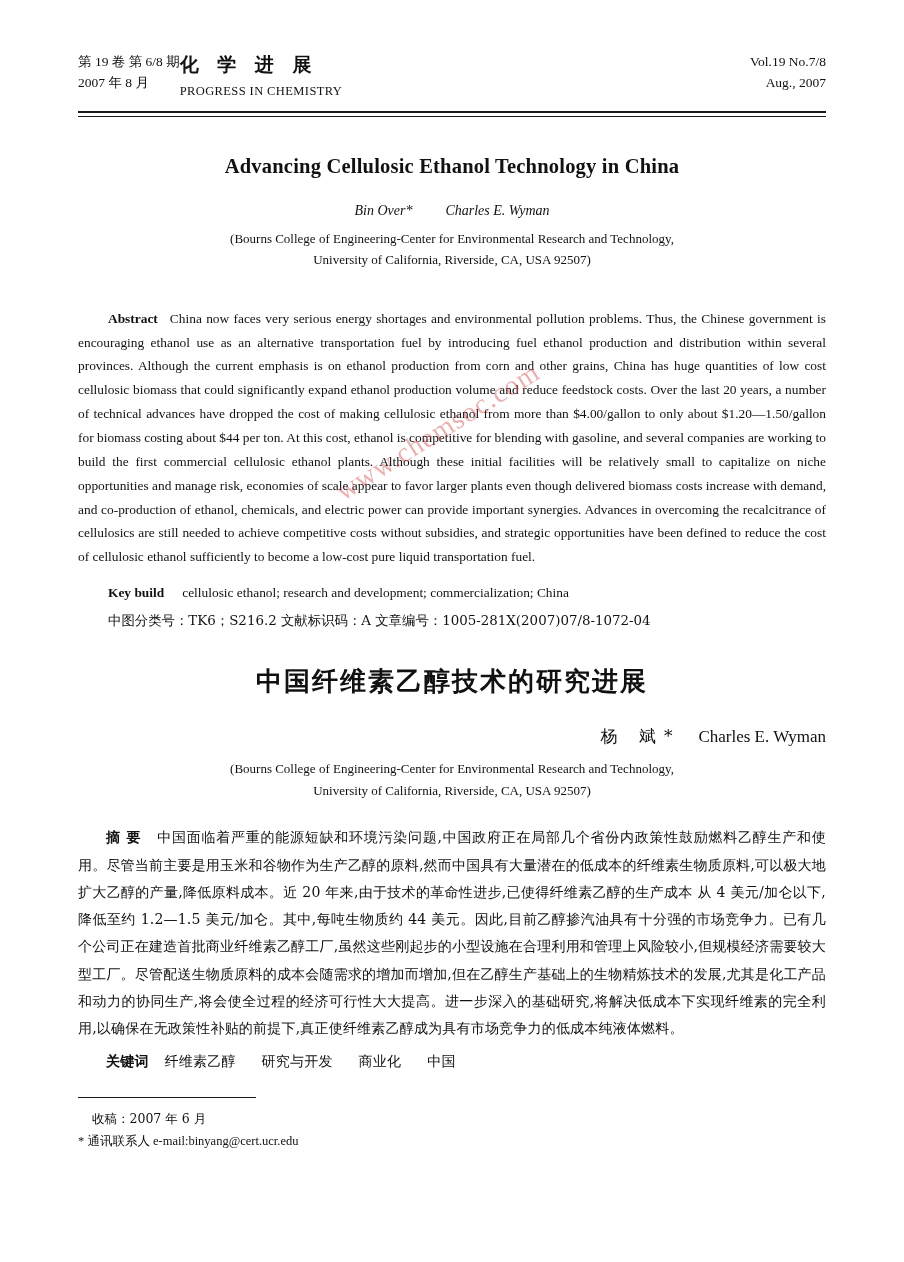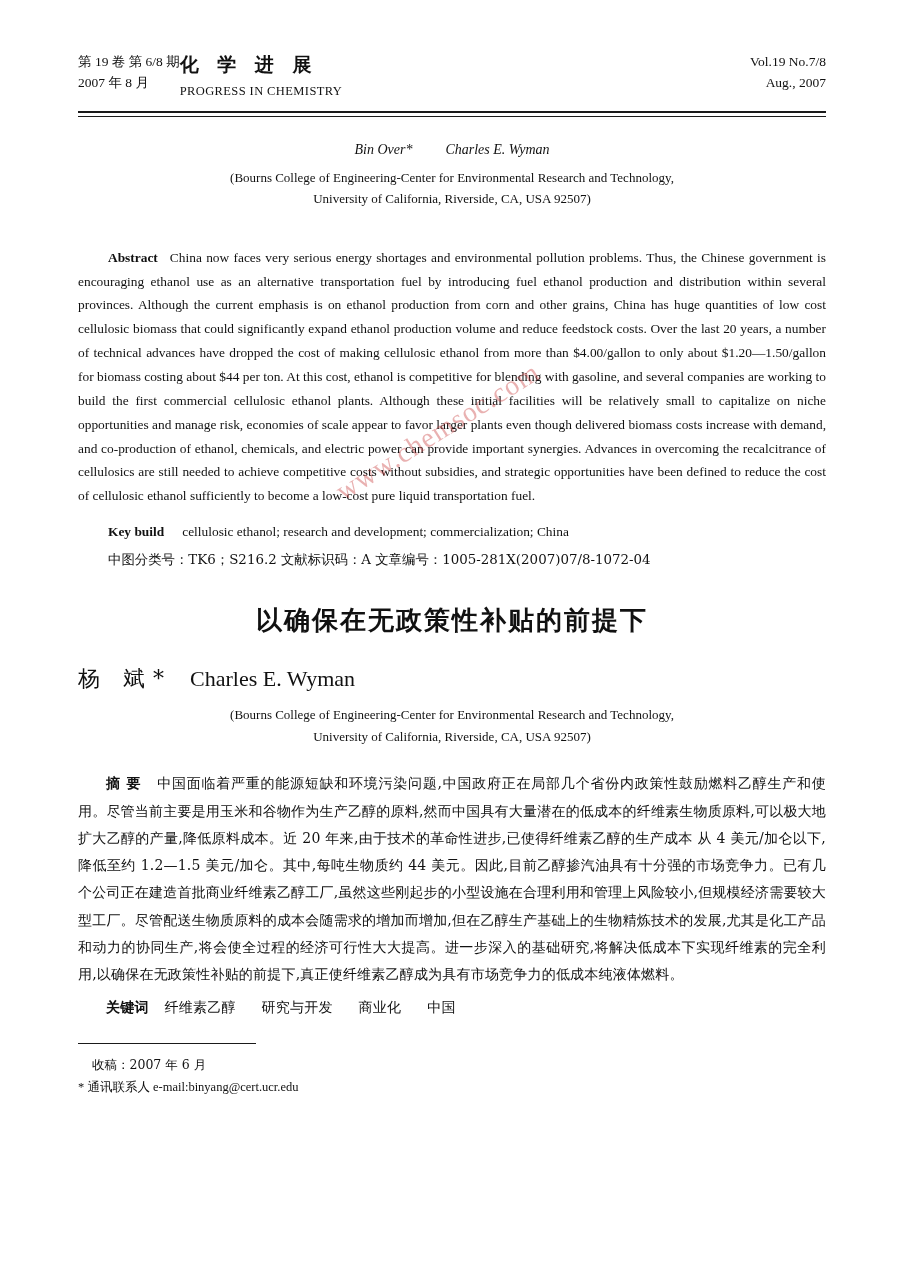--- a/index.html
+++ b/index.html
@@ -119,23 +119,23 @@
   
   .cn-title {
     text-align: center;
     font-size: 26px;
     font-weight: bold;
     margin-top: 30px;
     letter-spacing: 2px;
     font-family: "DejaVu Serif", serif;
   }
   .cn-authors {
-    text-align: left;
+    text-align: right;
     margin-top: 26px;
-    font-size: 22px;
+    font-size: 17px;
     font-family: "DejaVu Serif", serif;
   }
   .cn-authors .name-cn {
     letter-spacing: 8px;
     font-weight: normal;
   }
   .cn-authors .name-en {
     font-family: "Liberation Serif", serif;
     margin-left: 18px;
   }
@@ -217,20 +217,21 @@
       <div class="cn-journal">化 学 进 展</div>
       <div class="en-journal">PROGRESS IN CHEMISTRY</div>
     </div>
     <div class="right">
       <div>Vol.19 No.7/8</div>
       <div>Aug., 2007</div>
     </div>
   </div>
   <div class="rule-double"></div>
 
+  <div class="en-title">Advancing Cellulosic Ethanol Technology in China</div>
 
   <div class="authors">
     <span>Bin Over*</span>
     <span class="sep"></span>
     <span>Charles E. Wyman</span>
   </div>
 
   <div class="affil">
     <div>(Bourns College of Engineering-Center for Environmental Research and Technology,</div>
     <div>University of California, Riverside, CA, USA 92507)</div>
@@ -239,21 +240,21 @@
   <div class="abstract">
     <span class="lead">Abstract</span><span>China now faces very serious energy shortages and environmental pollution problems. Thus, the Chinese government is encouraging ethanol use as an alternative transportation fuel by introducing fuel ethanol production and distribution within several provinces. Although the current emphasis is on ethanol production from corn and other grains, China has huge quantities of low cost cellulosic biomass that could significantly expand ethanol production volume and reduce feedstock costs. Over the last 20 years, a number of technical advances have dropped the cost of making cellulosic ethanol from more than $4.00/gallon to only about $1.20—1.50/gallon for biomass costing about $44 per ton. At this cost, ethanol is competitive for blending with gasoline, and several companies are working to build the first commercial cellulosic ethanol plants. Although these initial facilities will be relatively small to capitalize on niche opportunities and manage risk, economies of scale appear to favor larger plants even though delivered biomass costs increase with demand, and co-production of ethanol, chemicals, and electric power can provide important synergies. Advances in overcoming the recalcitrance of cellulosics are still needed to achieve competitive costs without subsidies, and strategic opportunities have been defined to reduce the cost of cellulosic ethanol sufficiently to become a low-cost pure liquid transportation fuel.</span>
   </div>
 
   <div class="keywords">
     <span class="lead">Key build</span><span>cellulosic ethanol; research and development; commercialization; China</span>
   </div>
 
   <div class="clc">中图分类号：TK6；S216.2  文献标识码：A  文章编号：1005-281X(2007)07/8-1072-04</div>
 
-  <div class="cn-title">以确保在无政策性补贴的前提下</div>
+  <div class="cn-title">中国纤维素乙醇技术的研究进展</div>
 
   <div class="cn-authors">
     <span class="name-cn">杨 斌*</span><span class="name-en">Charles E. Wyman</span>
   </div>
 
   <div class="cn-affil">
     <div>(Bourns College of Engineering-Center for Environmental Research and Technology,</div>
     <div>University of California, Riverside, CA, USA 92507)</div>
   </div>
 

